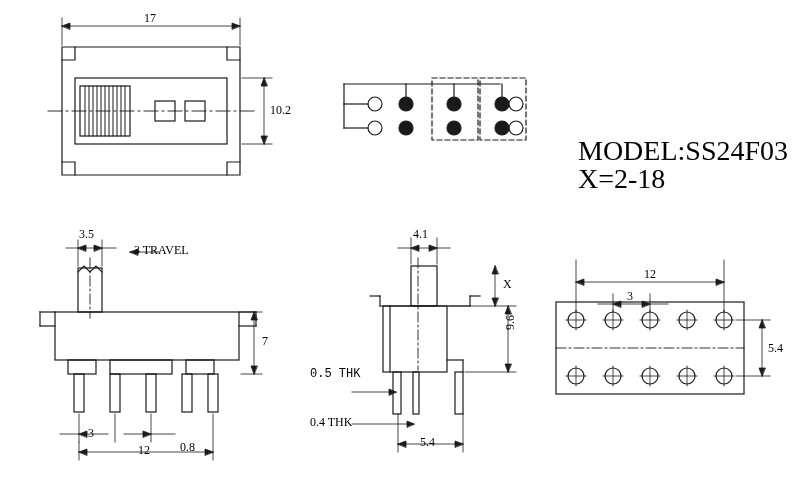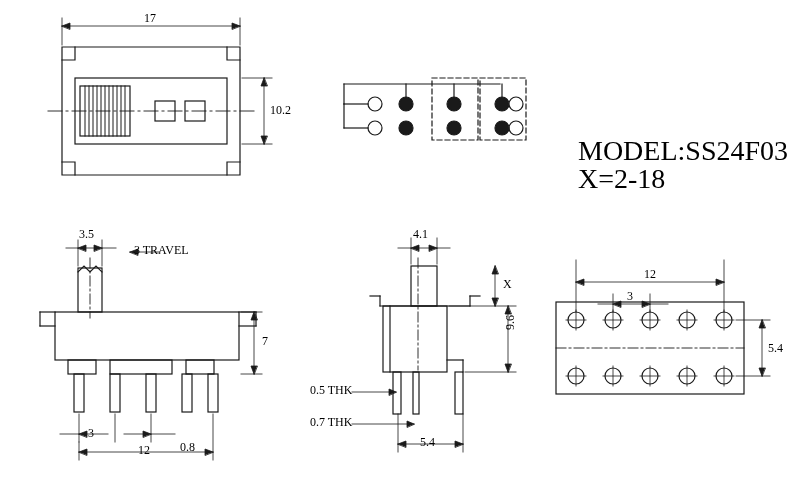--- a/index.html
+++ b/index.html
@@ -323,21 +323,21 @@
 <div class="lbl" style="left:79px;top:228px;">3.5</div>
 <div class="lbl" style="left:134px;top:244px;">3 TRAVEL</div>
 <div class="lbl" style="left:262px;top:335px;">7</div>
 <div class="lbl" style="left:88px;top:427px;">3</div>
 <div class="lbl" style="left:180px;top:427px;margin-top:14px;">0.8</div>
 <div class="lbl" style="left:138px;top:444px;">12</div>
 
 <div class="lbl" style="left:413px;top:228px;text-align:right;">4.1</div>
 <div class="lbl" style="left:503px;top:278px;">X</div>
 <div class="lbl" style="left:504px;top:330px;transform:rotate(-90deg);transform-origin:left top;">9.6</div>
-<div class="lbl" style="left:310px;top:384px;">0.5 THK</div>
-<div class="lbl" style="left:310px;top:416px;">0.7 THK</div>
+<div class="lbl" style="left:310px;top:368px;font-family:Liberation Mono, monospace;">0.5 THK</div>
+<div class="lbl" style="left:310px;top:416px;">0.4 THK</div>
 <div class="lbl" style="left:420px;top:436px;">5.4</div>
 
 <div class="lbl" style="left:644px;top:268px;">12</div>
 <div class="lbl" style="left:627px;top:290px;">3</div>
 <div class="lbl" style="left:768px;top:342px;">5.4</div>
 
 </div>
 
 </body></html>

